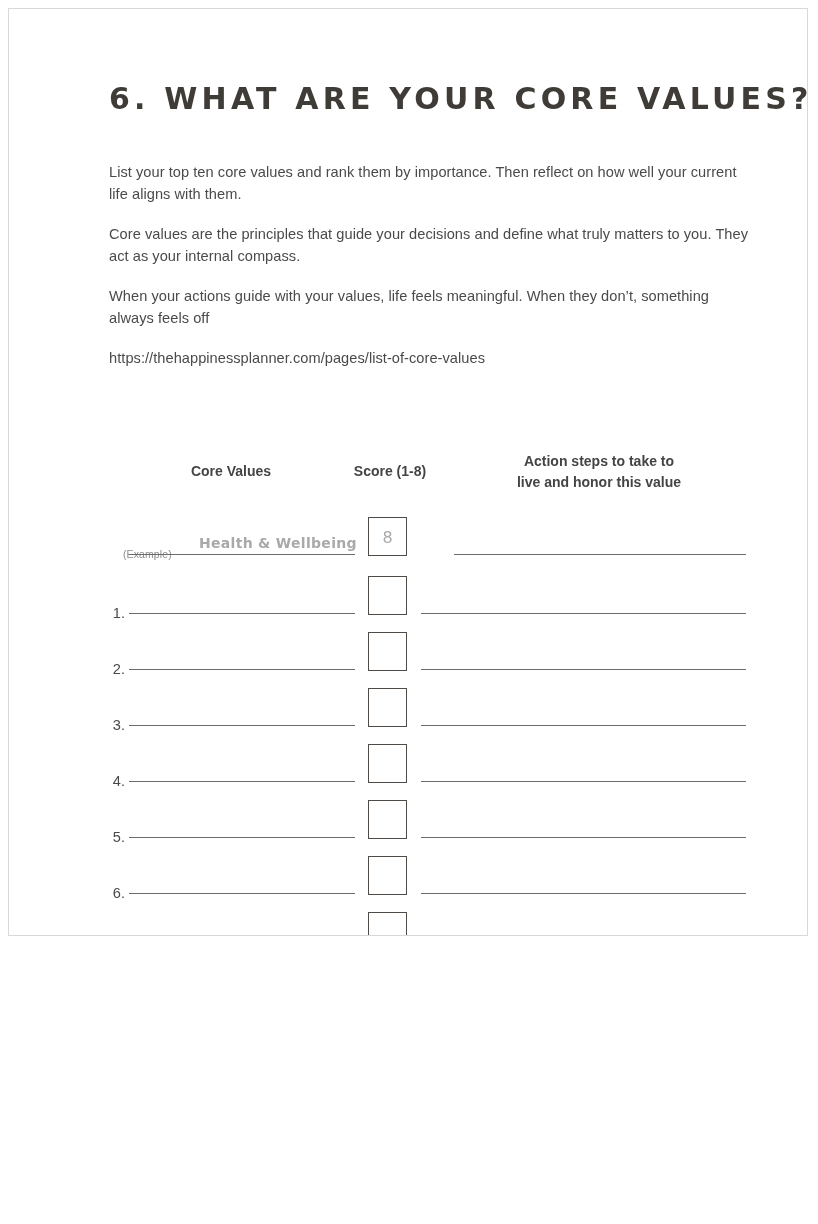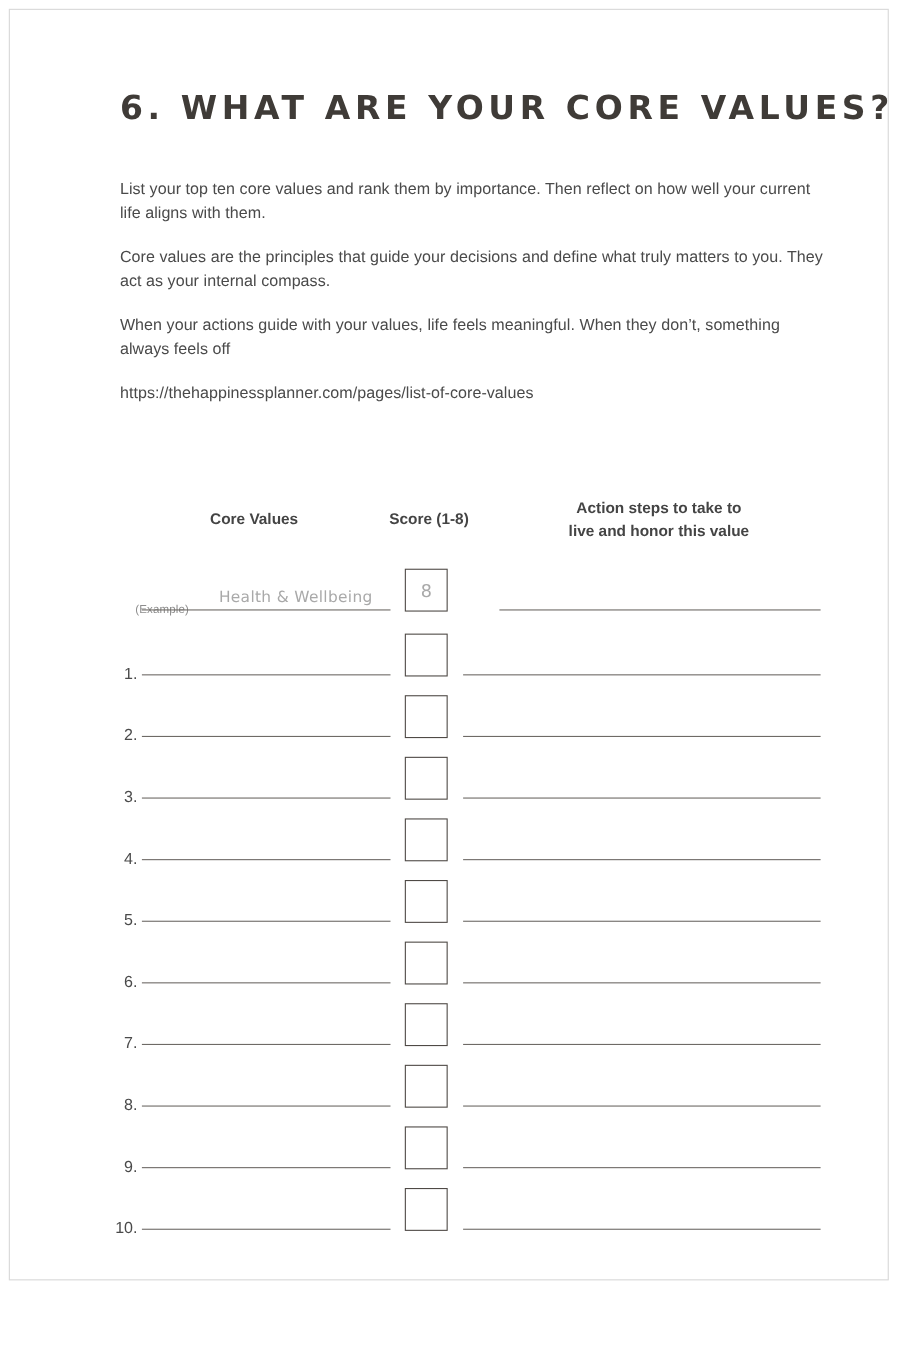--- a/index.html
+++ b/index.html
@@ -14,21 +14,21 @@
     font-family: "Liberation Sans", sans-serif;
     -webkit-font-smoothing: antialiased;
   }
 
   
   #page {
     position: absolute;
     left: 8px;
     top: 8px;
     width: 800px;
-    height: 1156px;
+    height: 928px;
     background: #ffffff;
     border: 1px solid #d8d8d8;
     box-sizing: border-box;
     overflow: hidden;
   }
 
   
   #title {
     position: absolute;
     left: 100px;
@@ -118,21 +118,21 @@
   
   .hand {
     position: absolute;
     font-family: "DejaVu Sans", sans-serif;
     font-size: 14px;
     color: #a9a9a9;
     letter-spacing: 0.3px;
     white-space: nowrap;
     bottom: 4px;
   }
-  .hand-core   { left: 190px; }
+  .hand-core   { left: 190px; font-weight: bold; }
   .hand-action { left: 445px; width: 292px; text-align: center; }
 
   
   .score-box {
     position: absolute;
     left: 359px;
     width: 39px;
     height: 39px;
     bottom: -1px;
     border: 1px solid #4f4a46;

